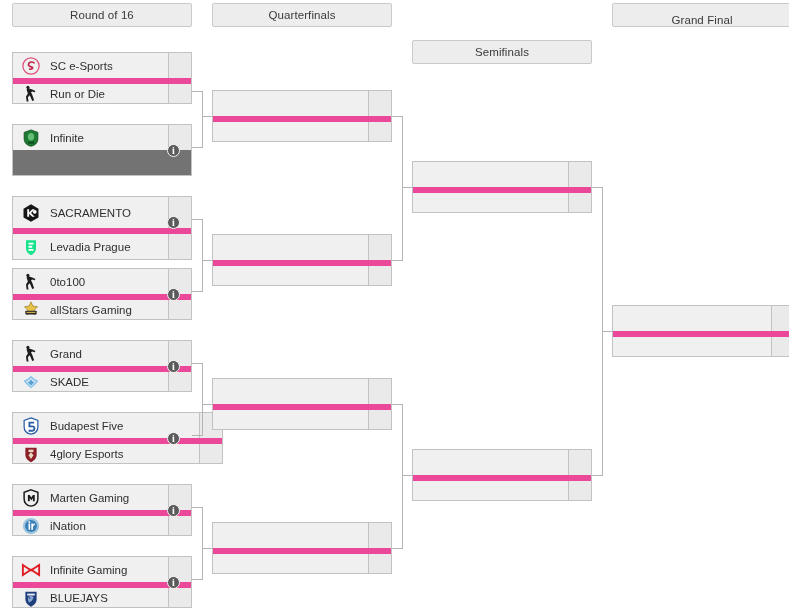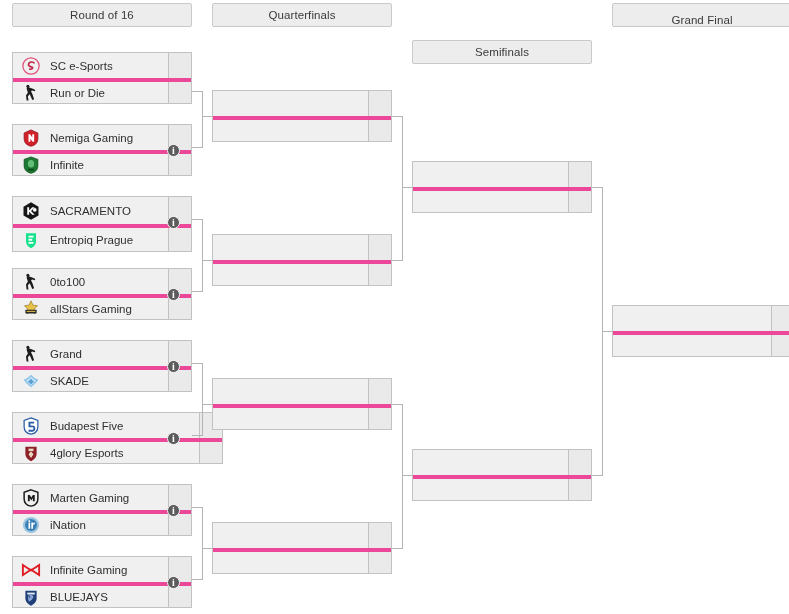--- a/index.html
+++ b/index.html
@@ -47,21 +47,21 @@
   }
   .match .slot {
     position: relative;
     box-sizing: border-box;
     height: 50%;
     display: flex;
     align-items: center;
     background: #f0f0f0;
   }
   .match .slot + .slot {
-    border-top: 4px solid #ec4899;
+    border-top: 6px solid #ec4899;
   }
   .match .score-cell {
     position: absolute;
     top: 0;
     bottom: 0;
     border-left: 1px solid #c2c2c2;
     background: #eaeaea;
     display: flex;
     align-items: center;
     justify-content: center;
@@ -188,54 +188,46 @@
         <circle cx="11" cy="5" r="2.4" fill="#1c1c1c"></circle>
       </svg>
       <span class="tname">Run or Die</span>
       <div class="score-cell" style="right:0; width:23px;"></div>
     </div>
   </div>
 
   <div class="match" style="left:3px; top:124px; width:180px; height:52px;">
     <div class="slot">
       <svg class="logo" viewBox="0 0 32 32">
-        <path d="M16 3l11 5v9c0 7-5 11-11 12C10 28 5 24 5 17V8z" fill="#d1222b" stroke="#8f1018" stroke-width="1.2"></path>
-        <path d="M12 10h2.5l3.5 5v-5H21v12h-2.5l-3.5-5v5H12z" fill="#ffffff"></path>
-      </svg>
-      <span class="tname">Nemiga Gaming</span>
-      <div class="score-cell" style="right:0; width:23px;"></div>
-    </div>
-    <div class="slot">
-      <svg class="logo" viewBox="0 0 32 32">
         <path d="M16 3l11 4v10c0 7-5 11-11 12C10 28 5 24 5 17V7z" fill="#1c7a32" stroke="#0d4a1c" stroke-width="1.2"></path>
         <ellipse cx="16" cy="14" rx="5" ry="6" fill="#7fd48f" opacity="0.75"></ellipse>
         <path d="M11 22h10v3H11z" fill="#0d4a1c"></path>
       </svg>
       <span class="tname">Infinite</span>
       <div class="score-cell" style="right:0; width:23px;"></div>
     </div>
     <div class="info-badge" style="left:154px; top:19px;"></div>
   </div>
 
-  <div class="match" style="left:3px; top:196px; width:180px; height:56px;">
+  <div class="match" style="left:3px; top:196px; width:180px; height:64px;">
     <div class="slot">
       <svg class="logo" viewBox="0 0 32 32">
         <path d="M16 2l12 7v14l-12 7-12-7V9z" fill="#161616"></path>
         <path d="M10 10h3v5l5-5h4l-6 6 6 6h-4l-5-5v5h-3z" fill="#ffffff"></path>
         <circle cx="22" cy="14" r="3" fill="#ffffff"></circle>
       </svg>
       <span class="tname">SACRAMENTO</span>
       <div class="score-cell" style="right:0; width:23px;"></div>
     </div>
     <div class="slot">
       <svg class="logo" viewBox="0 0 32 32">
         <path d="M8 5h16v13c0 6-5 10-8 11-3-1-8-5-8-11z" fill="#14e38c"></path>
         <path d="M12 9h8v3h-8zM12 14h6v3h-6zM12 19h8v3h-8z" fill="#ffffff"></path>
       </svg>
-      <span class="tname">Entropiq Prague</span>
+      <span class="tname">Levadia Prague</span>
       <div class="score-cell" style="right:0; width:23px;"></div>
     </div>
     <div class="info-badge" style="left:154px; top:19px;"></div>
   </div>
 
   <div class="match" style="left:3px; top:268px; width:180px; height:52px;">
     <div class="slot">
       <svg class="logo" viewBox="0 0 32 32">
         <path d="M10 6l9 3 4 2-1 2-4-1-2 1 2 4 3 9-3 1-4-9-3 3 1 7h-3l-1-8 3-5-2-6z" fill="#1c1c1c"></path>
         <circle cx="11" cy="5" r="2.4" fill="#1c1c1c"></circle>

